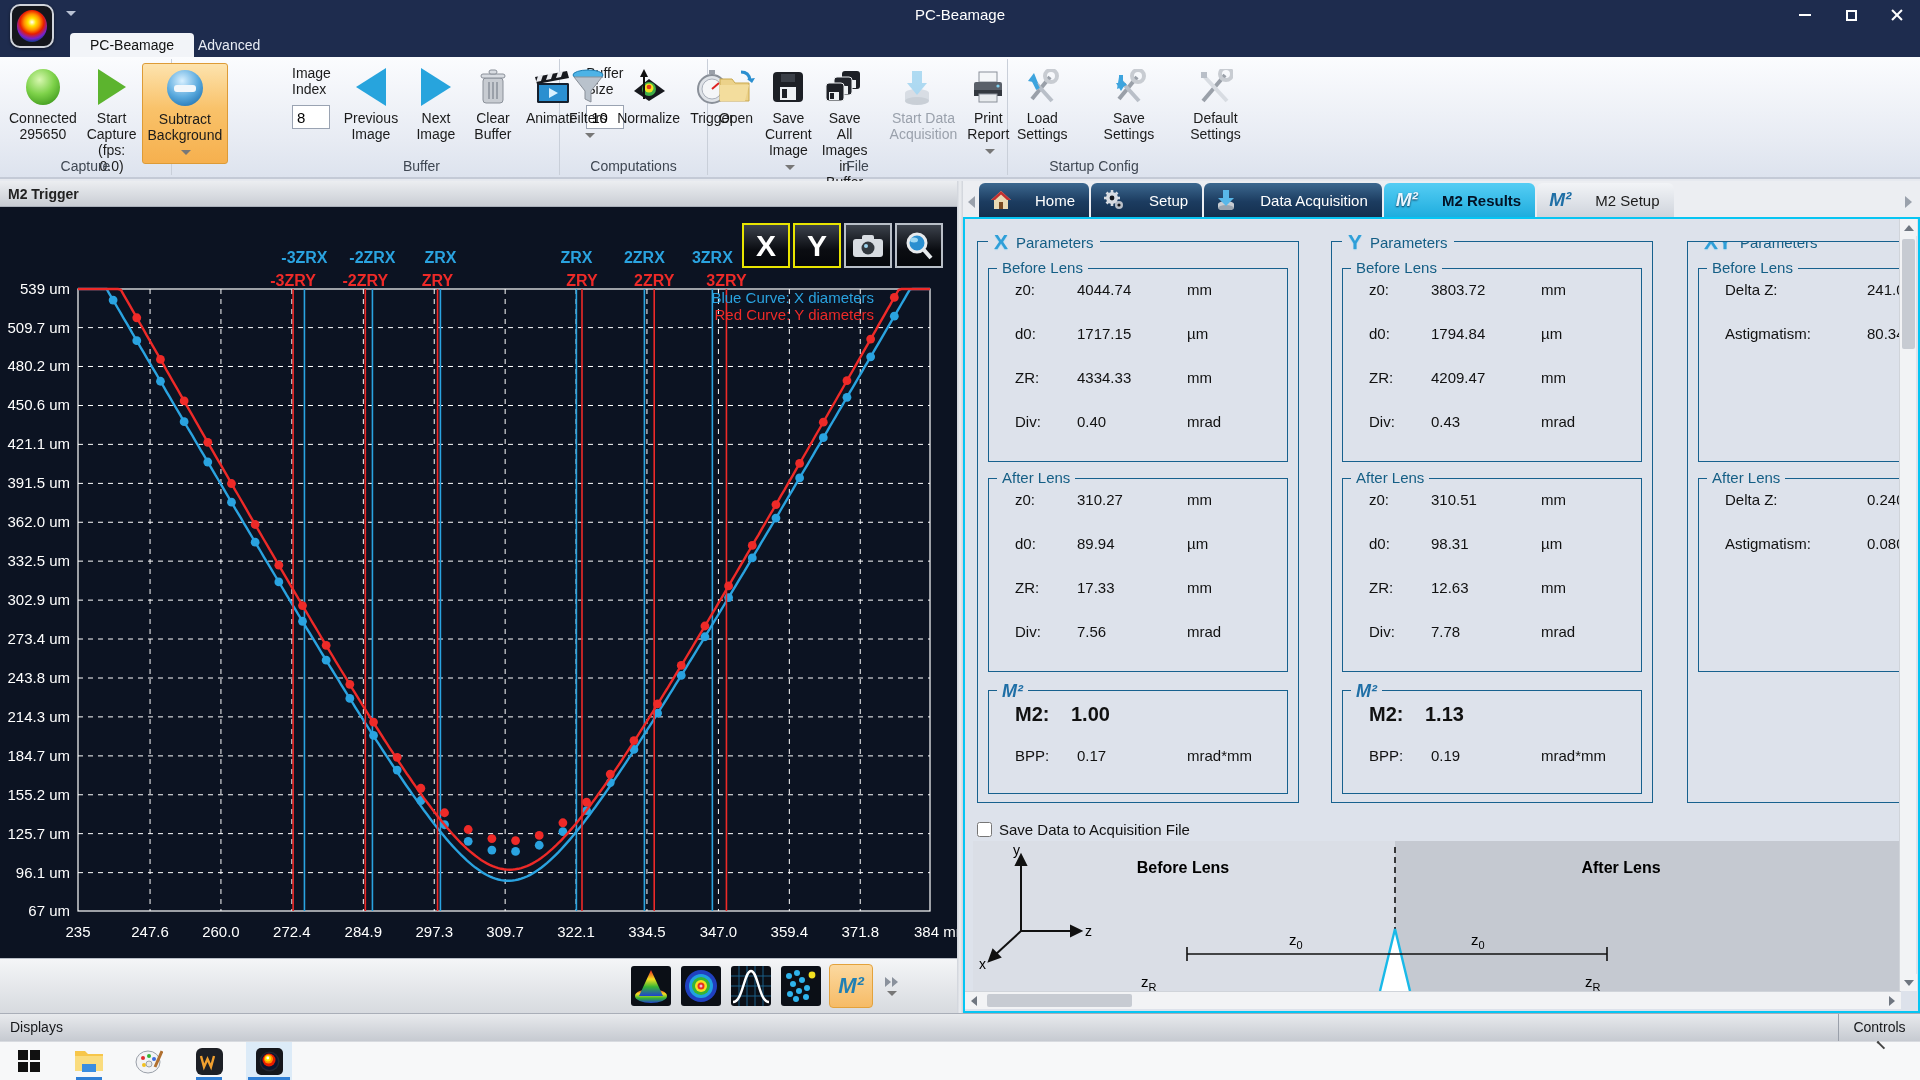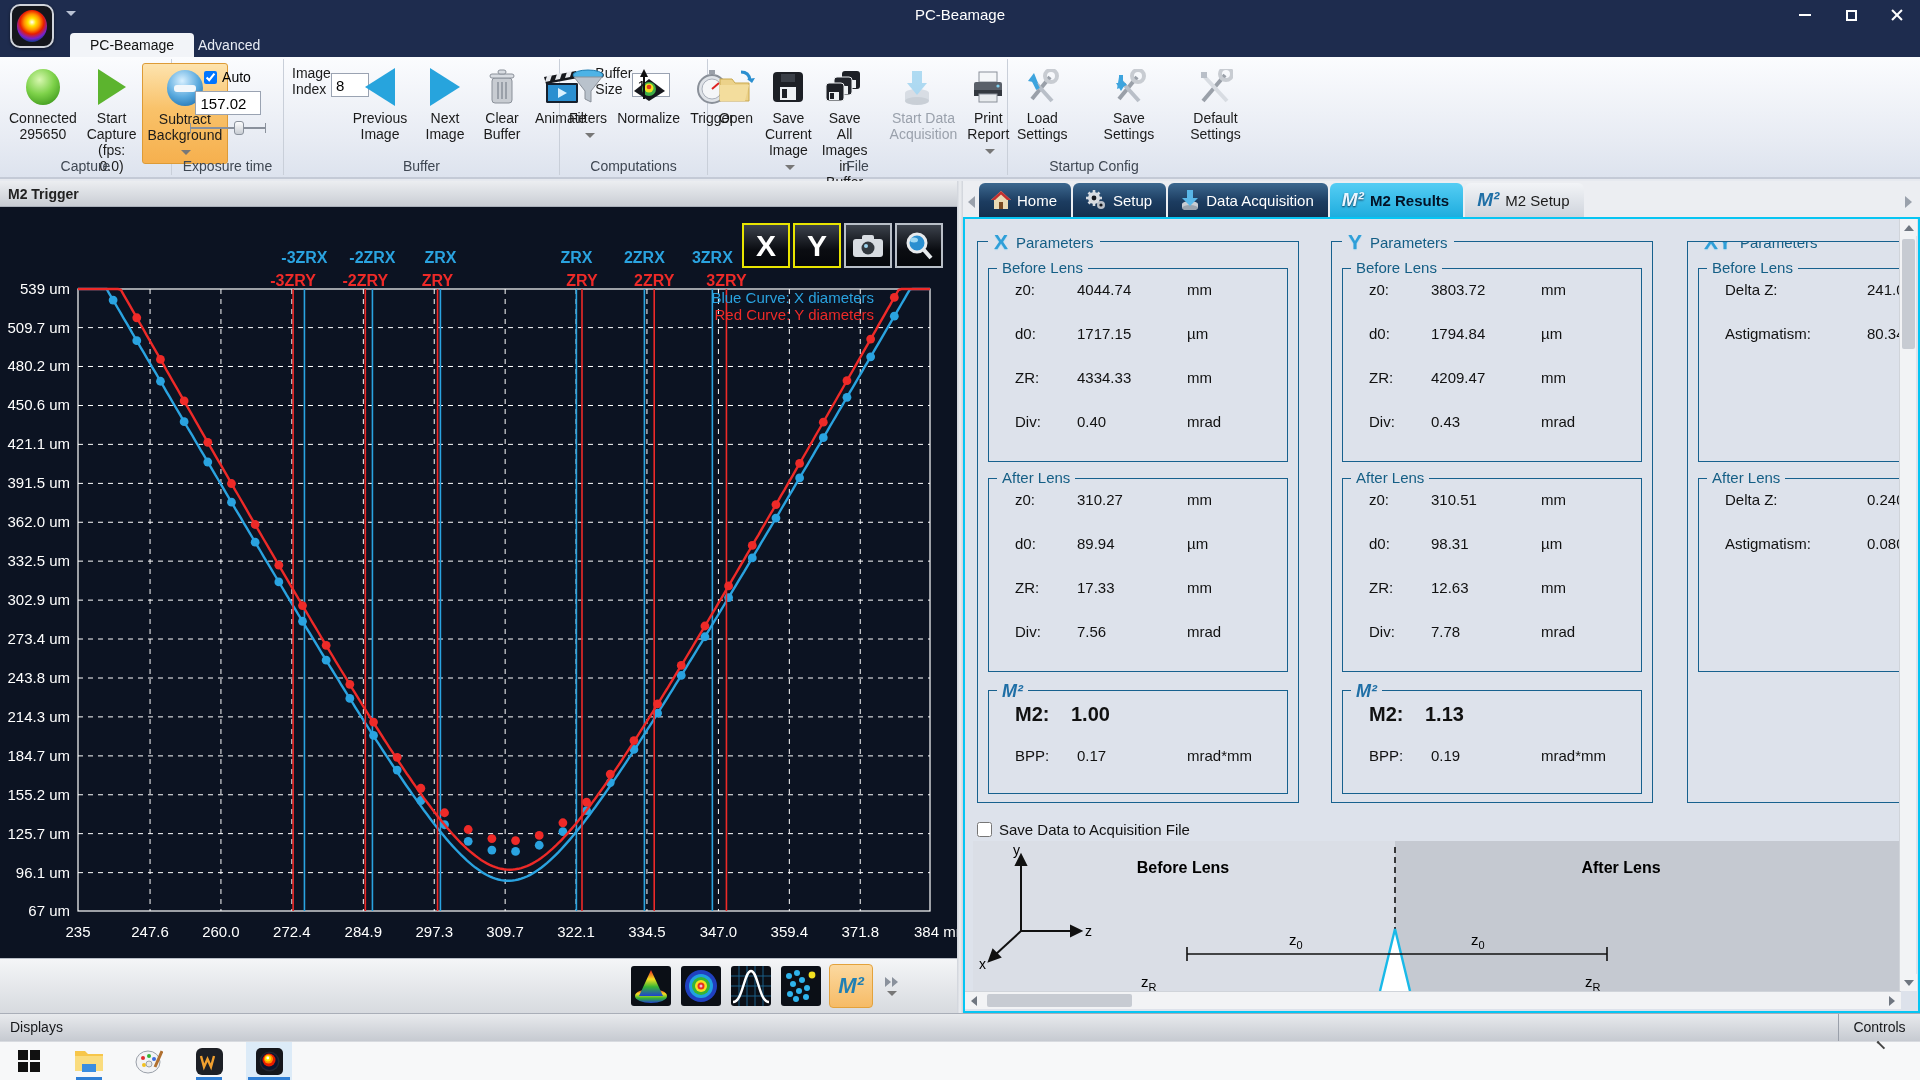--- a/index.html
+++ b/index.html
@@ -63,21 +63,21 @@
   .tri-big-right { width:0; height:0; border-top:19px solid transparent; border-bottom:19px solid transparent;
     border-left:30px solid #27a4dd; }
   .rfield { width:38px; height:24px; border:1px solid #9aa3b2; background:#fff; font-size:15px;
     padding:1px 4px; font-family:"Liberation Sans",sans-serif; }
   .expo-field { width:66px; height:24px; border:1px solid #9aa3b2; background:#fff; font-size:15px; padding:1px 5px;}
   .slider { position:relative; width:76px; height:14px; margin-top:6px; }
   .slider .track { position:absolute; left:0; right:0; top:6px; height:2px; background:#8a919c; }
   .slider .end { position:absolute; top:2px; width:1px; height:10px; background:#8a919c; }
   .slider .thumb { position:absolute; left:44px; top:0; width:10px; height:14px; border-radius:3px;
     background:linear-gradient(#fdfdfd,#c8cdd4); border:1px solid #8a919c; }
-  .stack { display:flex; flex-direction:row; align-items:flex-start; padding:2px 4px; font-size:14px;
+  .stack { display:flex; flex-direction:column; align-items:flex-start; padding:2px 4px; font-size:14px;
     line-height:16px; color:#1b1b1b; }
 
   
   .main { position:absolute; left:0; top:181px; width:1920px; height:832px; }
   .left-panel { position:absolute; left:0; top:0; width:957px; height:832px; }
   .lp-header { position:absolute; left:0; top:0; width:100%; height:26px;
     background:linear-gradient(#eceef1,#c9cdd4); border-bottom:1px solid #aab0ba;
     font-size:14px; font-weight:bold; color:#222; line-height:26px; padding-left:8px; }
   .chart-wrap { position:absolute; left:0; top:26px; width:957px; height:751px; background:#0c1322; }
   .chart-btns { position:absolute; top:16px; right:14px; display:flex; gap:3px; }
@@ -100,21 +100,21 @@
     background:linear-gradient(90deg,#cfd3da,#eceef1,#cfd3da); }
 
   
   .right-panel { position:absolute; left:963px; top:0; width:957px; height:832px; background:#eceef2; }
   .tabbar { position:absolute; left:0; top:0; width:957px; height:36px; display:flex; align-items:flex-end; }
   .nav-arrow { width:16px; height:30px; display:flex; align-items:center; justify-content:center; }
   .tri-sm-left { width:0; height:0; border-top:6px solid transparent; border-bottom:6px solid transparent;
     border-right:7px solid #9aa1ac; }
   .tri-sm-right { width:0; height:0; border-top:6px solid transparent; border-bottom:6px solid transparent;
     border-left:7px solid #9aa1ac; }
-  .tab { height:34px; display:flex; align-items:center; gap:6px; padding:0 14px 0 12px;
+  .tab { height:34px; display:flex; align-items:center; gap:24px; padding:0 14px 0 12px;
     font-size:15px; border-radius:6px 6px 0 0; margin-right:2px; }
   .tab.navy { background:linear-gradient(#3c688f,#1c3c60 55%,#142f4e); color:#fff; }
   .tab.cyan { background:linear-gradient(#55cdf4,#1fadde); color:#031326; font-weight:bold; }
   .tab.silver { background:linear-gradient(#f2f4f7,#cfd4dc); color:#1b1b1b; }
   .m2glyph { font-weight:bold; font-style:italic; font-size:19px; }
   .m2glyph.light { color:#eaf6ff; text-shadow:0 1px 2px #0a2c4a; }
   .m2glyph.dark { color:#1f6fa6; }
 
   .rp-content { position:absolute; left:0; top:36px; width:957px; height:796px;
     border:2px solid #06c5f3; background:#dde2eb; }
@@ -219,34 +219,20 @@
     </div>
     <div class="rbtn hl">
       <div class="ic">
           <div class="ball-sub"></div>
         </div>
       <div><span>Subtract</span><br><span>Background</span><span class="caret-d"></span></div>
     </div>
     <div class="glabel">Capture</div>
   </div>
 
-  <div class="rgroup" style="left:172px; width:112px; flex-direction:column; align-items:center;">
-    <div style="display:flex; align-items:center; gap:5px; margin-top:6px; font-size:14px;">
-      <input type="checkbox" checked="" style="">
-      <span>Auto</span>
-    </div>
-    <input class="expo-field" style="margin-top: 6px;" value="157.02">
-    <div class="slider">
-      <div class="track"></div>
-        <div class="end" style="left:0;"></div>
-        <div class="end" style="right:0;"></div>
-      <div class="thumb"></div>
-    </div>
-    <div class="glabel">Exposure time</div>
-  </div>
 
   <div class="rgroup" style="left:284px; width:276px;">
     <div class="stack" style="width:56px;">
       <span>Image Index</span>
       <input class="rfield" style="margin-top: 8px;" value="8">
     </div>
     <div class="rbtn">
       <div class="ic">
           <div class="tri-big-left"></div>
         </div>

